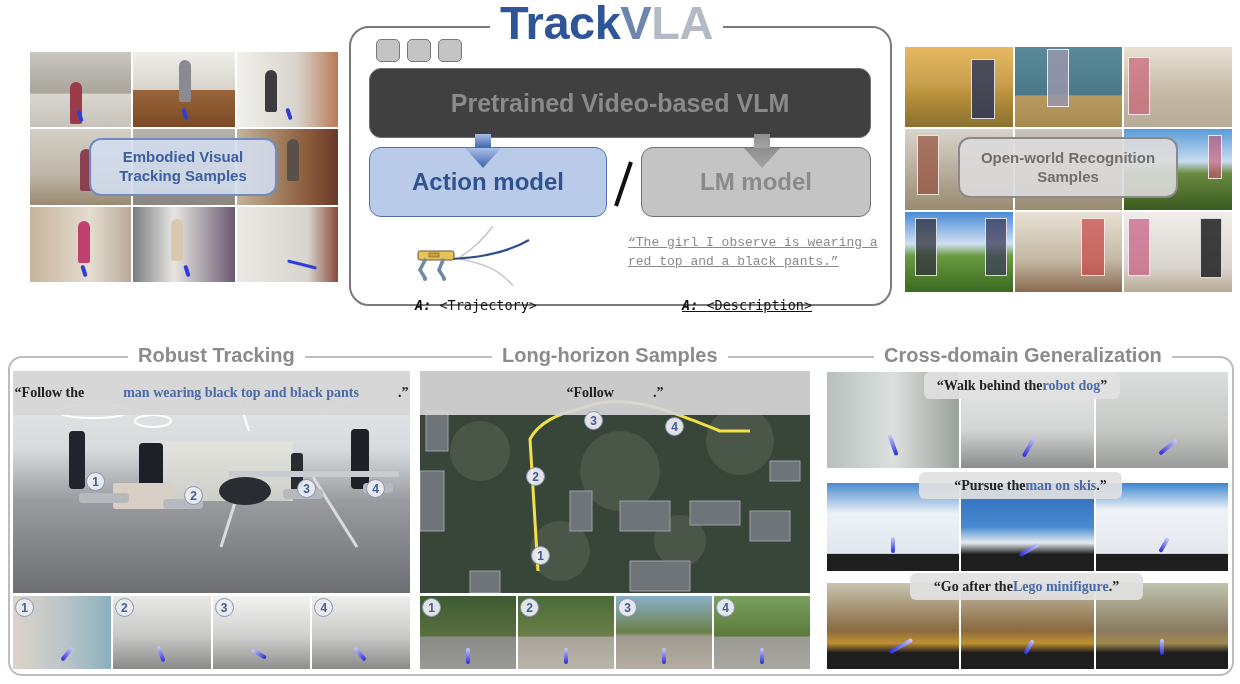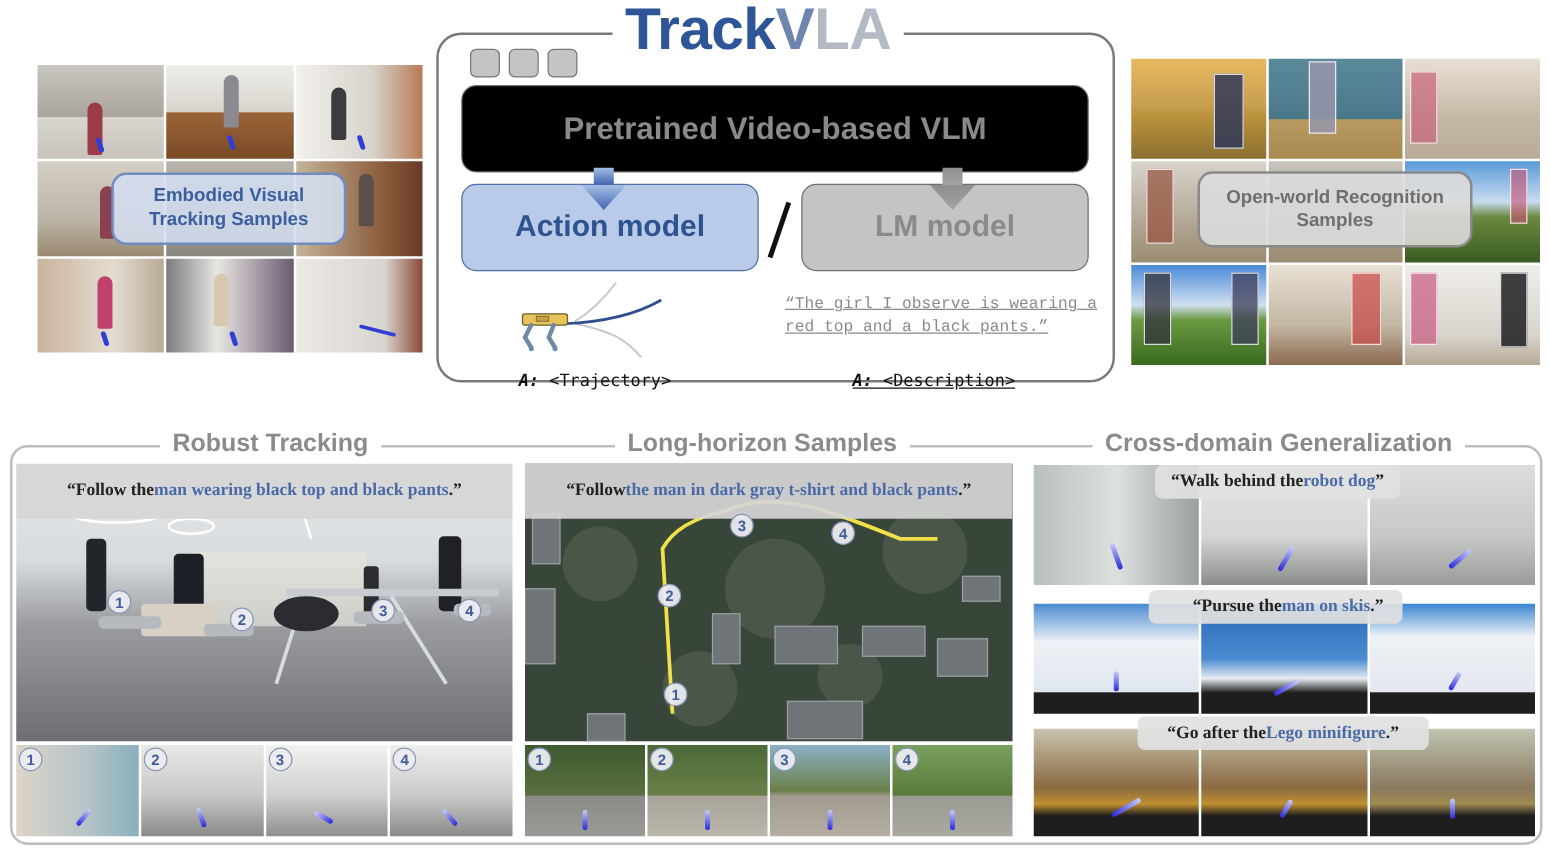--- a/index.html
+++ b/index.html
@@ -22,35 +22,35 @@
   #left-label { left: 89px; top: 138px; width: 188px; height: 58px; background: rgba(212,222,240,.88); border: 2px solid #6f8bbf; color: #3c5fa0; font-size: 15px; }
   #right-label { left: 958px; top: 137px; width: 220px; height: 61px; background: rgba(220,220,220,.9); border: 2px solid #8a8a8a; color: #6f6f6f; font-size: 15px; }
 
   
   #vla-frame { position: absolute; left: 349px; top: 26px; width: 543px; height: 280px; border: 2px solid #7a7a7a; border-radius: 20px; }
   #vla-title { position: absolute; left: 490px; top: -5px; padding: 0 10px; background: #fff; font-size: 47px; font-weight: bold; letter-spacing: -0.5px; }
   #vla-title .t1 { color: #2d5597; }
   #vla-title .t2 { color: #6e86ae; }
   #vla-title .t3 { color: #b3bac4; }
   .win-btn { position: absolute; top: 39px; width: 24px; height: 23px; background: #c4c4c4; border: 1.5px solid #777; border-radius: 5px; }
-  #vlm-box { position: absolute; left: 369px; top: 68px; width: 502px; height: 70px; background: #000000; border: 1.5px solid #6f6f6f; border-radius: 12px; display: flex; align-items: center; justify-content: center; color: #8a8a8a; font-weight: bold; font-size: 25px; }
+  #vlm-box { position: absolute; left: 369px; top: 68px; width: 502px; height: 70px; background: #404040; border: 1.5px solid #6f6f6f; border-radius: 12px; display: flex; align-items: center; justify-content: center; color: #8a8a8a; font-weight: bold; font-size: 25px; }
   #action-box { position: absolute; left: 369px; top: 147px; width: 238px; height: 70px; background: #b9cbe9; border: 1.5px solid #4f6fa8; border-radius: 12px; display: flex; align-items: center; justify-content: center; color: #2e538f; font-weight: bold; font-size: 24px; }
   #lm-box { position: absolute; left: 641px; top: 147px; width: 230px; height: 70px; background: #c4c4c4; border: 1.5px solid #6f6f6f; border-radius: 12px; display: flex; align-items: center; justify-content: center; color: #8a8a8a; font-weight: bold; font-size: 24px; }
   #slash { position: absolute; left: 611px; top: 160px; width: 26px; height: 48px; }
   #lm-desc { position: absolute; left: 628px; top: 233px; width: 260px; font-family: "Liberation Mono", monospace; font-size: 13px; line-height: 19px; color: #8a8a8a; text-decoration: underline; }
   .out-label { position: absolute; top: 297px; font-family: "DejaVu Sans Mono", monospace; font-size: 13.5px; color: #111; }
   .out-label b { font-style: italic; }
   #robot-svg { position: absolute; left: 415px; top: 226px; width: 120px; height: 60px; }
 
   
   #bottom-frame { position: absolute; left: 8px; top: 356px; width: 1226px; height: 320px; border: 2px solid #bdbdbd; border-radius: 14px; }
   .sec-title { position: absolute; top: 344px; background: #fff; padding: 0 10px; font-size: 20px; font-weight: bold; color: #8b8b8b; }
 
   .panel { position: absolute; overflow: hidden; }
-  .caption-bar { position: absolute; left: 0; right: 0; top: 0; height: 44px; background: rgba(214,214,214,.92); display: flex; align-items: center; justify-content: center; font-family: "Liberation Serif", serif; font-weight: bold; font-size: 14px; color: #222; white-space: nowrap; }
+  .caption-bar { position: absolute; left: 0; right: 0; top: 0; height: 44px; background: rgba(214,214,214,.92); display: flex; align-items: center; justify-content: center; font-family: "Liberation Serif", serif; font-weight: bold; font-size: 14px; color: #222; white-space: nowrap; gap: 39px; }
   .caption-bar .hl { color: #4a6aa8; }
   .caption-float { position: absolute; height: 27px; background: rgba(225,225,225,.92); border-radius: 6px; display: flex; align-items: center; justify-content: center; font-family: "Liberation Serif", serif; font-weight: bold; font-size: 14px; color: #222; white-space: nowrap; z-index: 3; }
   .caption-float .hl { color: #4a6aa8; }
 
   .strip { position: absolute; display: flex; gap: 2px; }
   .strip .frame { position: relative; flex: 1; overflow: hidden; }
   .num-badge { position: absolute; width: 19px; height: 19px; border-radius: 50%; background: rgba(235,235,240,.95); border: 1.5px solid #8796b4; color: #3f5f9c; font-size: 12px; font-weight: bold; display: flex; align-items: center; justify-content: center; z-index: 2; }
   .blue-trace { position: absolute; width: 4px; height: 16px; border-radius: 2px; background: linear-gradient(#c8cdf8, #2a2ad8); z-index: 2; }
 
   
@@ -254,21 +254,20 @@
         <rect x="270" y="130" width="50" height="24"></rect>
         <rect x="330" y="140" width="40" height="30"></rect>
       <rect x="210" y="190" width="60" height="30"></rect>
         <rect x="50" y="200" width="30" height="22"></rect>
         <rect x="350" y="90" width="30" height="20"></rect>
     </g>
     <path d="M118 200 L110 68 C120 50 140 42 160 38 C200 20 240 36 300 60 L330 60" stroke="#f2e04a" stroke-width="3" fill="none"></path>
   </svg>
   <div class="caption-bar">
     <span>“Follow </span>
-      <span class="hl">the man in dark gray t-shirt and black pants</span>
       <span>.”</span>
   </div>
   <div class="num-badge" style="left:111px;top:175px;">1</div>
   <div class="num-badge" style="left:106px;top:96px;">2</div>
   <div class="num-badge" style="left:164px;top:40px;">3</div>
   <div class="num-badge" style="left:245px;top:46px;">4</div>
 </div>
 <div class="strip" style="left:420px;top:596px;width:390px;height:73px;">
   <div class="frame" style="background:linear-gradient(#3e5a30,#5a7040 55%,#8a8a86 56%,#9a9a96);">
       <div class="num-badge" style="left:2px;top:2px;">1</div>

